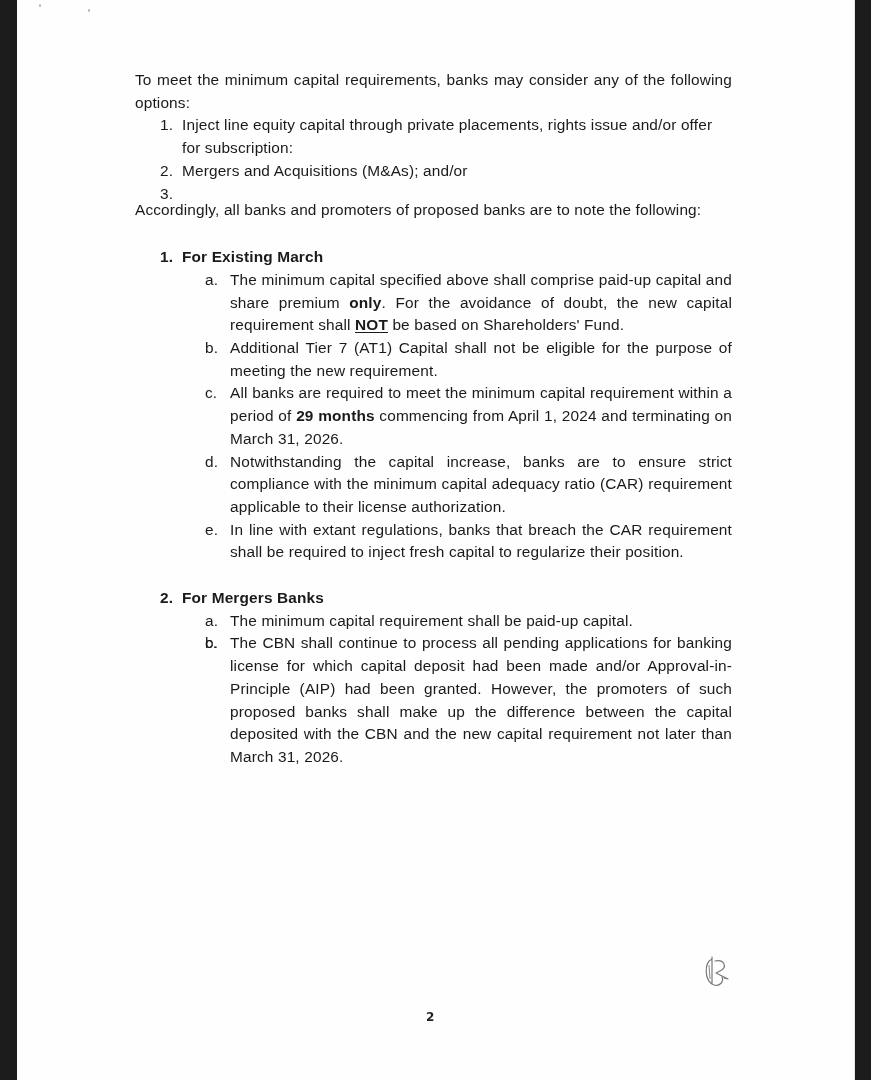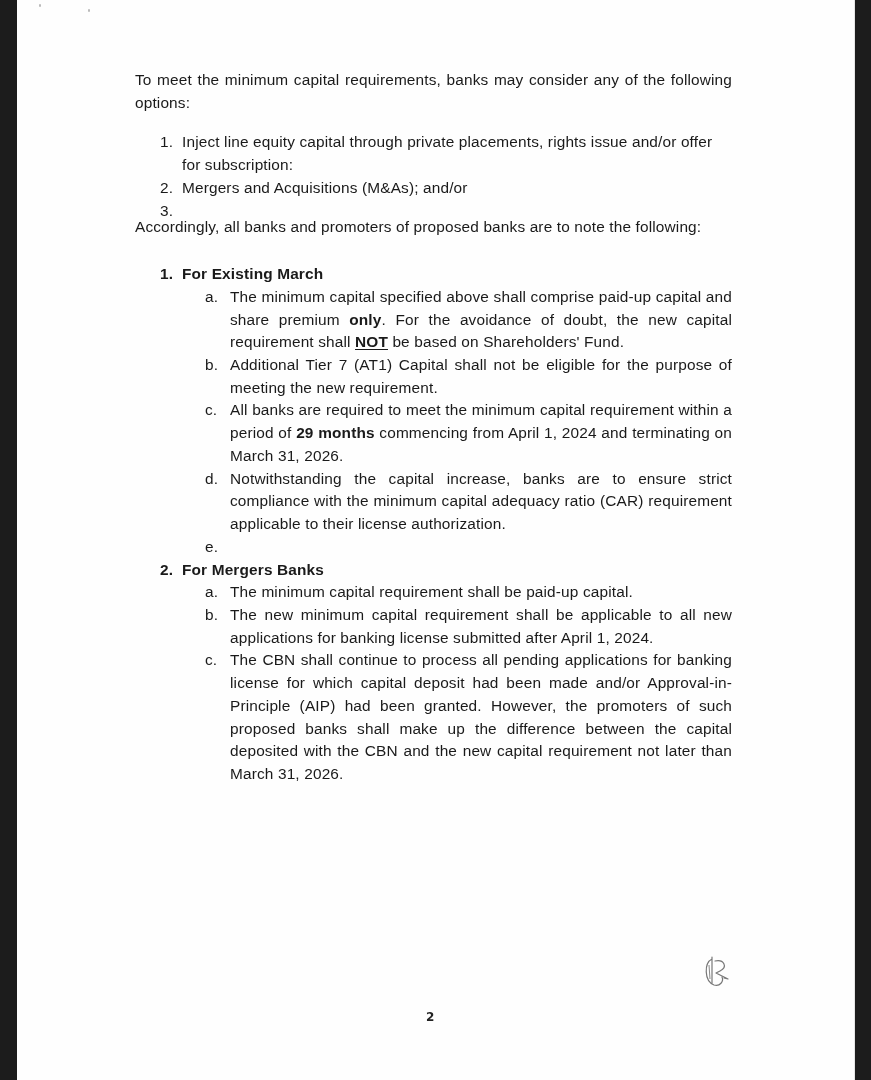--- a/index.html
+++ b/index.html
@@ -14,21 +14,21 @@
     background: #fefefe;
     border-right: 1px solid #e6e6e6;
   }
   .speck { position: absolute; width: 2px; height: 3px; background: #bbb; border-radius: 1px; }
   .content {
     position: absolute; left: 118px; top: 69px; width: 597px;
     font-size: 15.4px; line-height: 22.7px; color: #1a1a1a;
     letter-spacing: 0.15px;
   }
   p { margin: 0; text-align: justify; }
-  .para { margin-bottom: 17px; }
+  .para { }
   .num-list { margin: 0 0 16px 0; padding: 0; list-style: none; }
   .num-list li { position: relative; padding-left: 47px; }
   .num-list li .marker { position: absolute; left: 25px; }
   .section { margin-bottom: 0; }
   .section-title { position: relative; padding-left: 47px; font-weight: bold; }
   .section-title .marker { position: absolute; left: 25px; }
   .sub-list { margin: 0; padding: 0; list-style: none; }
   .sub-list li { position: relative; padding-left: 95px; text-align: justify; }
   .sub-list li .marker { position: absolute; left: 70px; }
   .gap { height: 23px; }
@@ -84,39 +84,39 @@
         <li>
           <span class="marker">c.</span>
           <span>All banks are required to meet the minimum capital requirement within a period of </span><b>29 months</b><span> commencing from April 1, 2024 and terminating on March 31, 2026.</span>
         </li>
         <li>
           <span class="marker">d.</span>
           <span>Notwithstanding the capital increase, banks are to ensure strict compliance with the minimum capital adequacy ratio (CAR) requirement applicable to their license authorization.</span>
         </li>
         <li>
           <span class="marker">e.</span>
+          <span>In line with extant regulations, banks that breach the CAR requirement shall be required to inject fresh capital to regularize their position.</span>
         </li>
       </ul>
     </div>
 
     <div class="gap"></div>
 
     <div class="section">
       <div class="section-title">
         <span class="marker">2.</span>
         <span>For Mergers Banks</span>
       </div>
       <ul class="sub-list">
         <li>
           <span class="marker">a.</span>
           <span>The minimum capital requirement shall be paid-up capital.</span>
         </li>
         <li>
           <span class="marker">b.</span>
-          <span>The new minimum capital requirement shall be applicable to all new applications for banking license submitted after April 1, 2024.</span>
         </li>
         <li>
           <span class="marker">c.</span>
           <span>The CBN shall continue to process all pending applications for banking license for which capital deposit had been made and/or Approval-in-Principle (AIP) had been granted. However, the promoters of such proposed banks shall make up the difference between the capital deposited with the CBN and the new capital requirement not later than March 31, 2026.</span>
         </li>
       </ul>
     </div>
   </div>
 
   <svg class="signature" viewBox="0 0 40 40">

